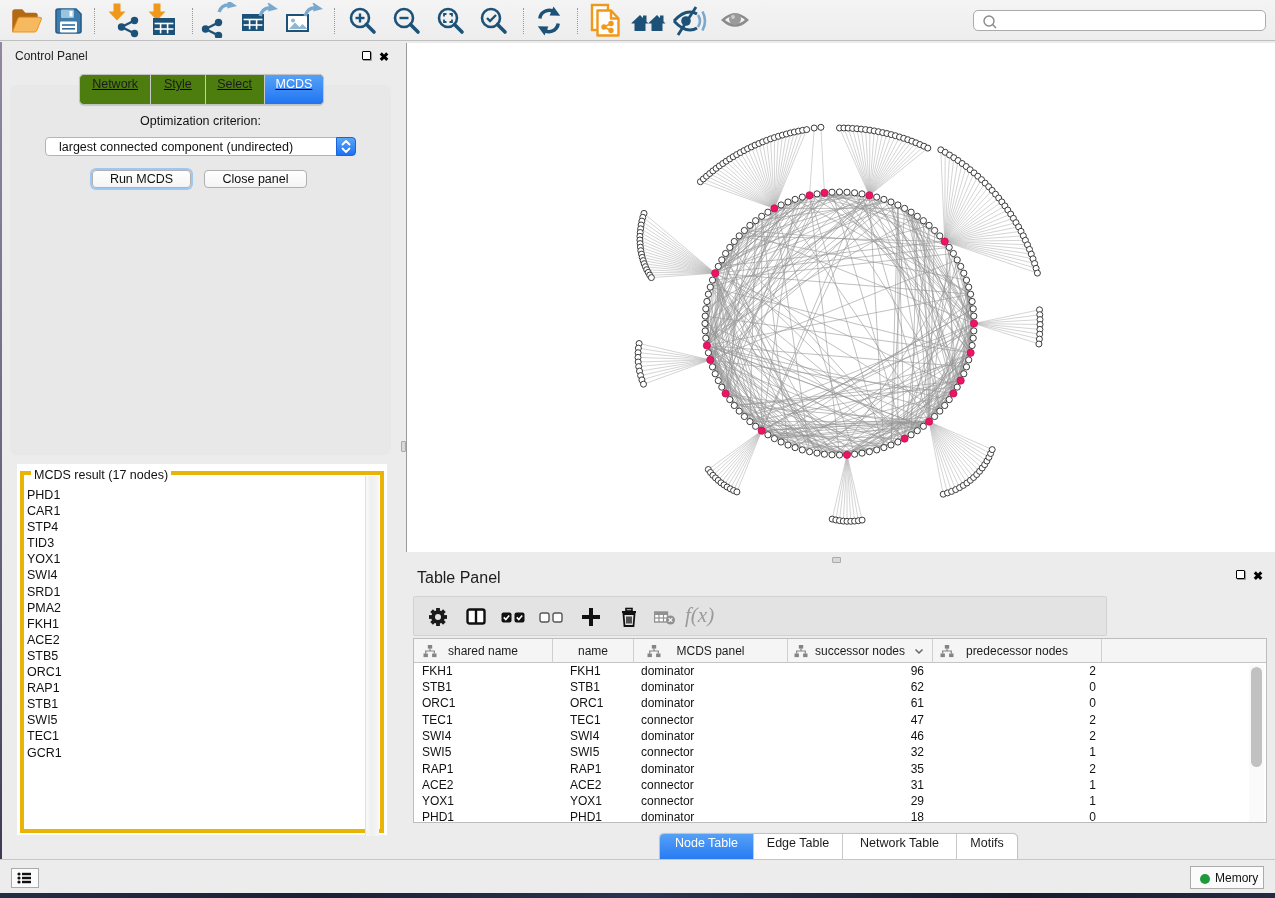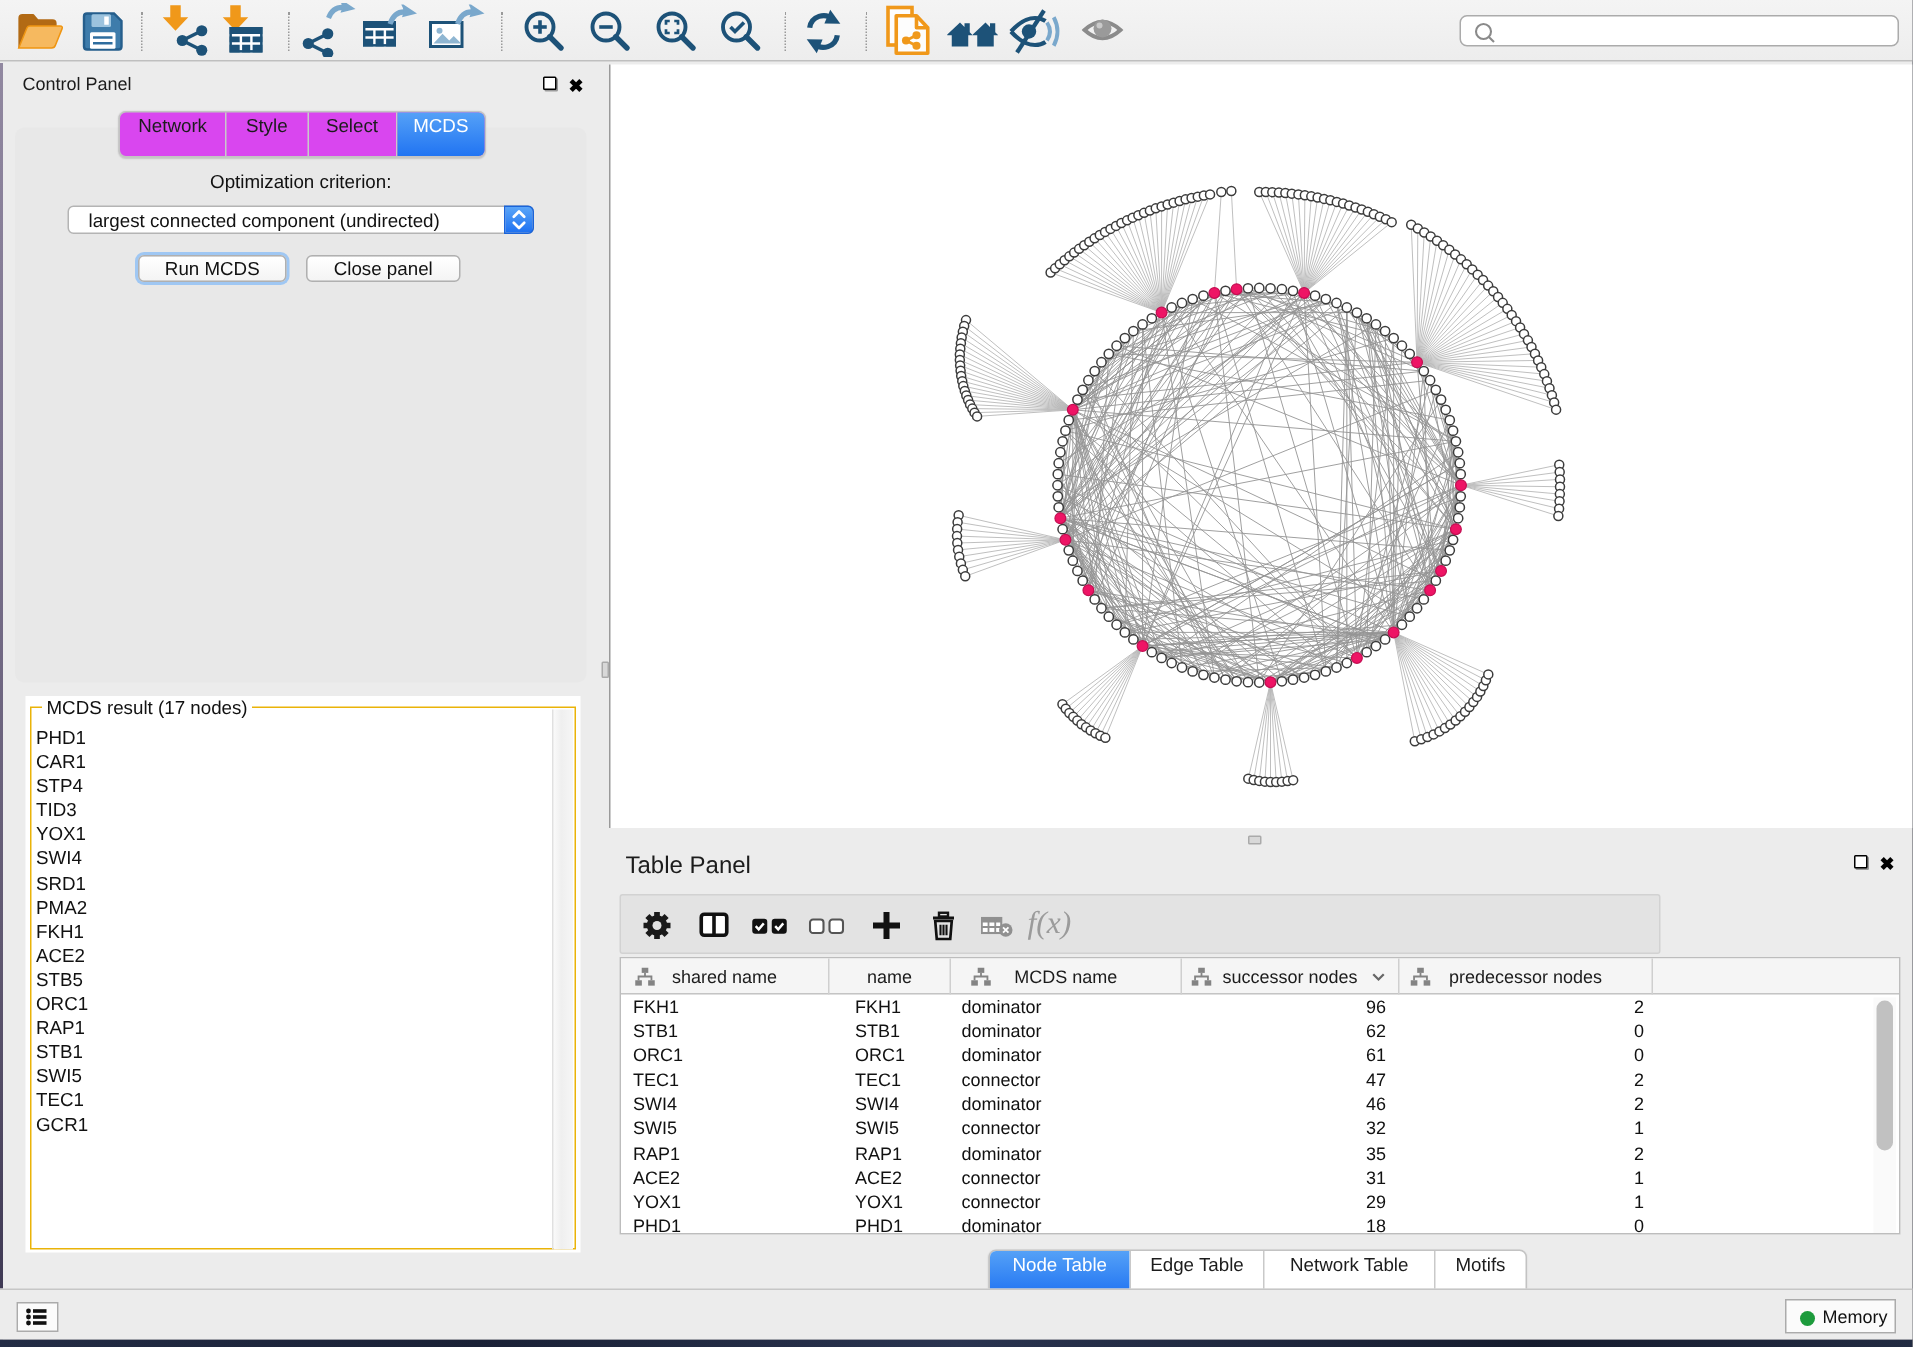--- a/index.html
+++ b/index.html
@@ -15,39 +15,39 @@
   background:linear-gradient(180deg,#f4f4f4,#ededed); border-bottom:1px solid #bfbfbf; }
 #toolbar svg { position:absolute; top:4px; }
 .tsep { position:absolute; top:8px; width:0; height:26px; border-left:1px dotted #9a9a9a; }
 #searchbox { position:absolute; left:973px; top:10px; width:293px; height:21px;
   background:#fff; border:1px solid #ababab; border-radius:5px; }
 
 #cp-title { position:absolute; left:15px; top:49px; font-size:12px; color:#1c1c1c; }
 .winbtn-sq { position:absolute; width:9px; height:9px; border:1.5px solid #000; border-radius:1px; background:#fff; box-shadow:1px 1px 0 #9a9a9a; }
 .winbtn-x { position:absolute; font-size:12px; font-weight:bold; color:#000; line-height:10px; }
 #cp-tabs { position:absolute; left:79px; top:74px; width:245px; height:31px;
-  background:#d946ef; border:1px solid #c3c3c3; border-radius:5px; display:flex;
-  box-shadow:0 0.5px 1px rgba(0,0,0,0.15); }
+  background:#4d7c0f; border:1px solid #c3c3c3; border-radius:5px; display:flex;
+  box-shadow:0 0.5px 1px rgba(0,0,0,0.15);text-decoration:underline; }
 #cp-tabs .seg { flex:1; font-size:12.5px; color:#1c1c1c; text-align:center; line-height:19px; border-right:1px solid #c9c9c9; }
 #cp-tabs .seg:last-child { border-right:none; }
 #cp-tabs .seg.sel { background:linear-gradient(180deg,#55a1f7 0%,#2174f2 100%); color:#fff; border-radius:0 4px 4px 0; }
 #cp-content { position:absolute; left:10px; top:85px; width:381px; height:370px; background:#e8e8e8; border-radius:6px; }
 #opt-label { position:absolute; left:10px; top:114px; width:381px; text-align:center; font-size:12.5px; color:#111; }
 #combo { position:absolute; left:45px; top:137px; width:311px; height:19px; background:#fff;
   border:1px solid #b4b4b4; border-radius:4px; }
 #combo .ctext { position:absolute; left:13px; top:2px; font-size:12.5px; color:#111; }
 #combo .stepper { position:absolute; right:-1px; top:-1px; width:20px; height:19px;
   background:linear-gradient(180deg,#5aa5f8 0%,#1e71f1 100%); border-radius:0 4px 4px 0;
   border:1px solid #1a64d9; }
 .btn { position:absolute; height:18px; background:linear-gradient(180deg,#ffffff,#f4f4f4); border:1px solid #b0b0b0; border-radius:4px;
   font-size:12.5px; color:#111; text-align:center; line-height:16px; }
 #btn-run { left:92px; top:170px; width:99px; box-shadow:0 0 0 2px rgba(140,190,245,0.8); }
 #btn-close { left:204px; top:170px; width:103px; }
 #mcds-box { position:absolute; left:17px; top:464px; width:370px; height:371px; background:#fff; }
-#mcds-fieldset { position:absolute; left:3px; top:7px; width:364px; height:362px; border:1px solid #eab308; }
+#mcds-fieldset { position:absolute; left:3px; top:7px; width:364px; height:362px; border:4px solid #eab308; }
 #mcds-title { position:absolute; left:7px; top:-7px; background:#fff; padding:0 3px; font-size:12.5px; color:#111; }
 #mcds-list { position:absolute; left:3px; top:12px; font-size:12.5px; color:#111; line-height:16.1px; }
 #mcds-sb { position:absolute; right:1px; top:1px; width:14px; height:360px;
   background:linear-gradient(90deg,#fafafa,#efefef 40%,#f6f6f6); border-left:1px solid #e0e0e0; }
 
 #netwin { position:absolute; left:406px; top:43px; width:869px; height:509px;
   border-left:1px solid #9a9a9a; background:#fff; }
 #net-titlebar { position:absolute; left:0; top:0; width:869px; height:21px;
   background:linear-gradient(180deg,#efefef 0%,#e2e2e2 60%,#d4d4d4 100%);
   border-top:1px solid #cfcfcf; border-bottom:1px solid #9f9f9f; }
@@ -1133,21 +1133,21 @@
       </div>
 <div class="hcol" style="left:220px; width:154px">
         <svg class="hicon" width="14" height="13" viewBox="0 0 14 13" style="left:13px">
           <g fill="#848484">
             <rect x="4.8" y="0" width="4.4" height="3.6"></rect>
             <rect x="0.5" y="8.5" width="4.4" height="3.6"></rect>
             <rect x="9.1" y="8.5" width="4.4" height="3.6"></rect>
           </g>
           <path d="M7 3.6 v2.4 M2.7 8.5 v-2.5 h8.6 v2.5" fill="none" stroke="#848484" stroke-width="1.2"></path>
         </svg>
-        <div class="hlabel">MCDS name</div>
+        <div class="hlabel">MCDS panel</div>
       </div>
 <div class="hcol" style="left:374px; width:145px">
         <svg class="hicon" width="14" height="13" viewBox="0 0 14 13" style="left:6px">
           <g fill="#848484">
             <rect x="4.8" y="0" width="4.4" height="3.6"></rect>
             <rect x="0.5" y="8.5" width="4.4" height="3.6"></rect>
             <rect x="9.1" y="8.5" width="4.4" height="3.6"></rect>
           </g>
           <path d="M7 3.6 v2.4 M2.7 8.5 v-2.5 h8.6 v2.5" fill="none" stroke="#848484" stroke-width="1.2"></path>
         </svg>

